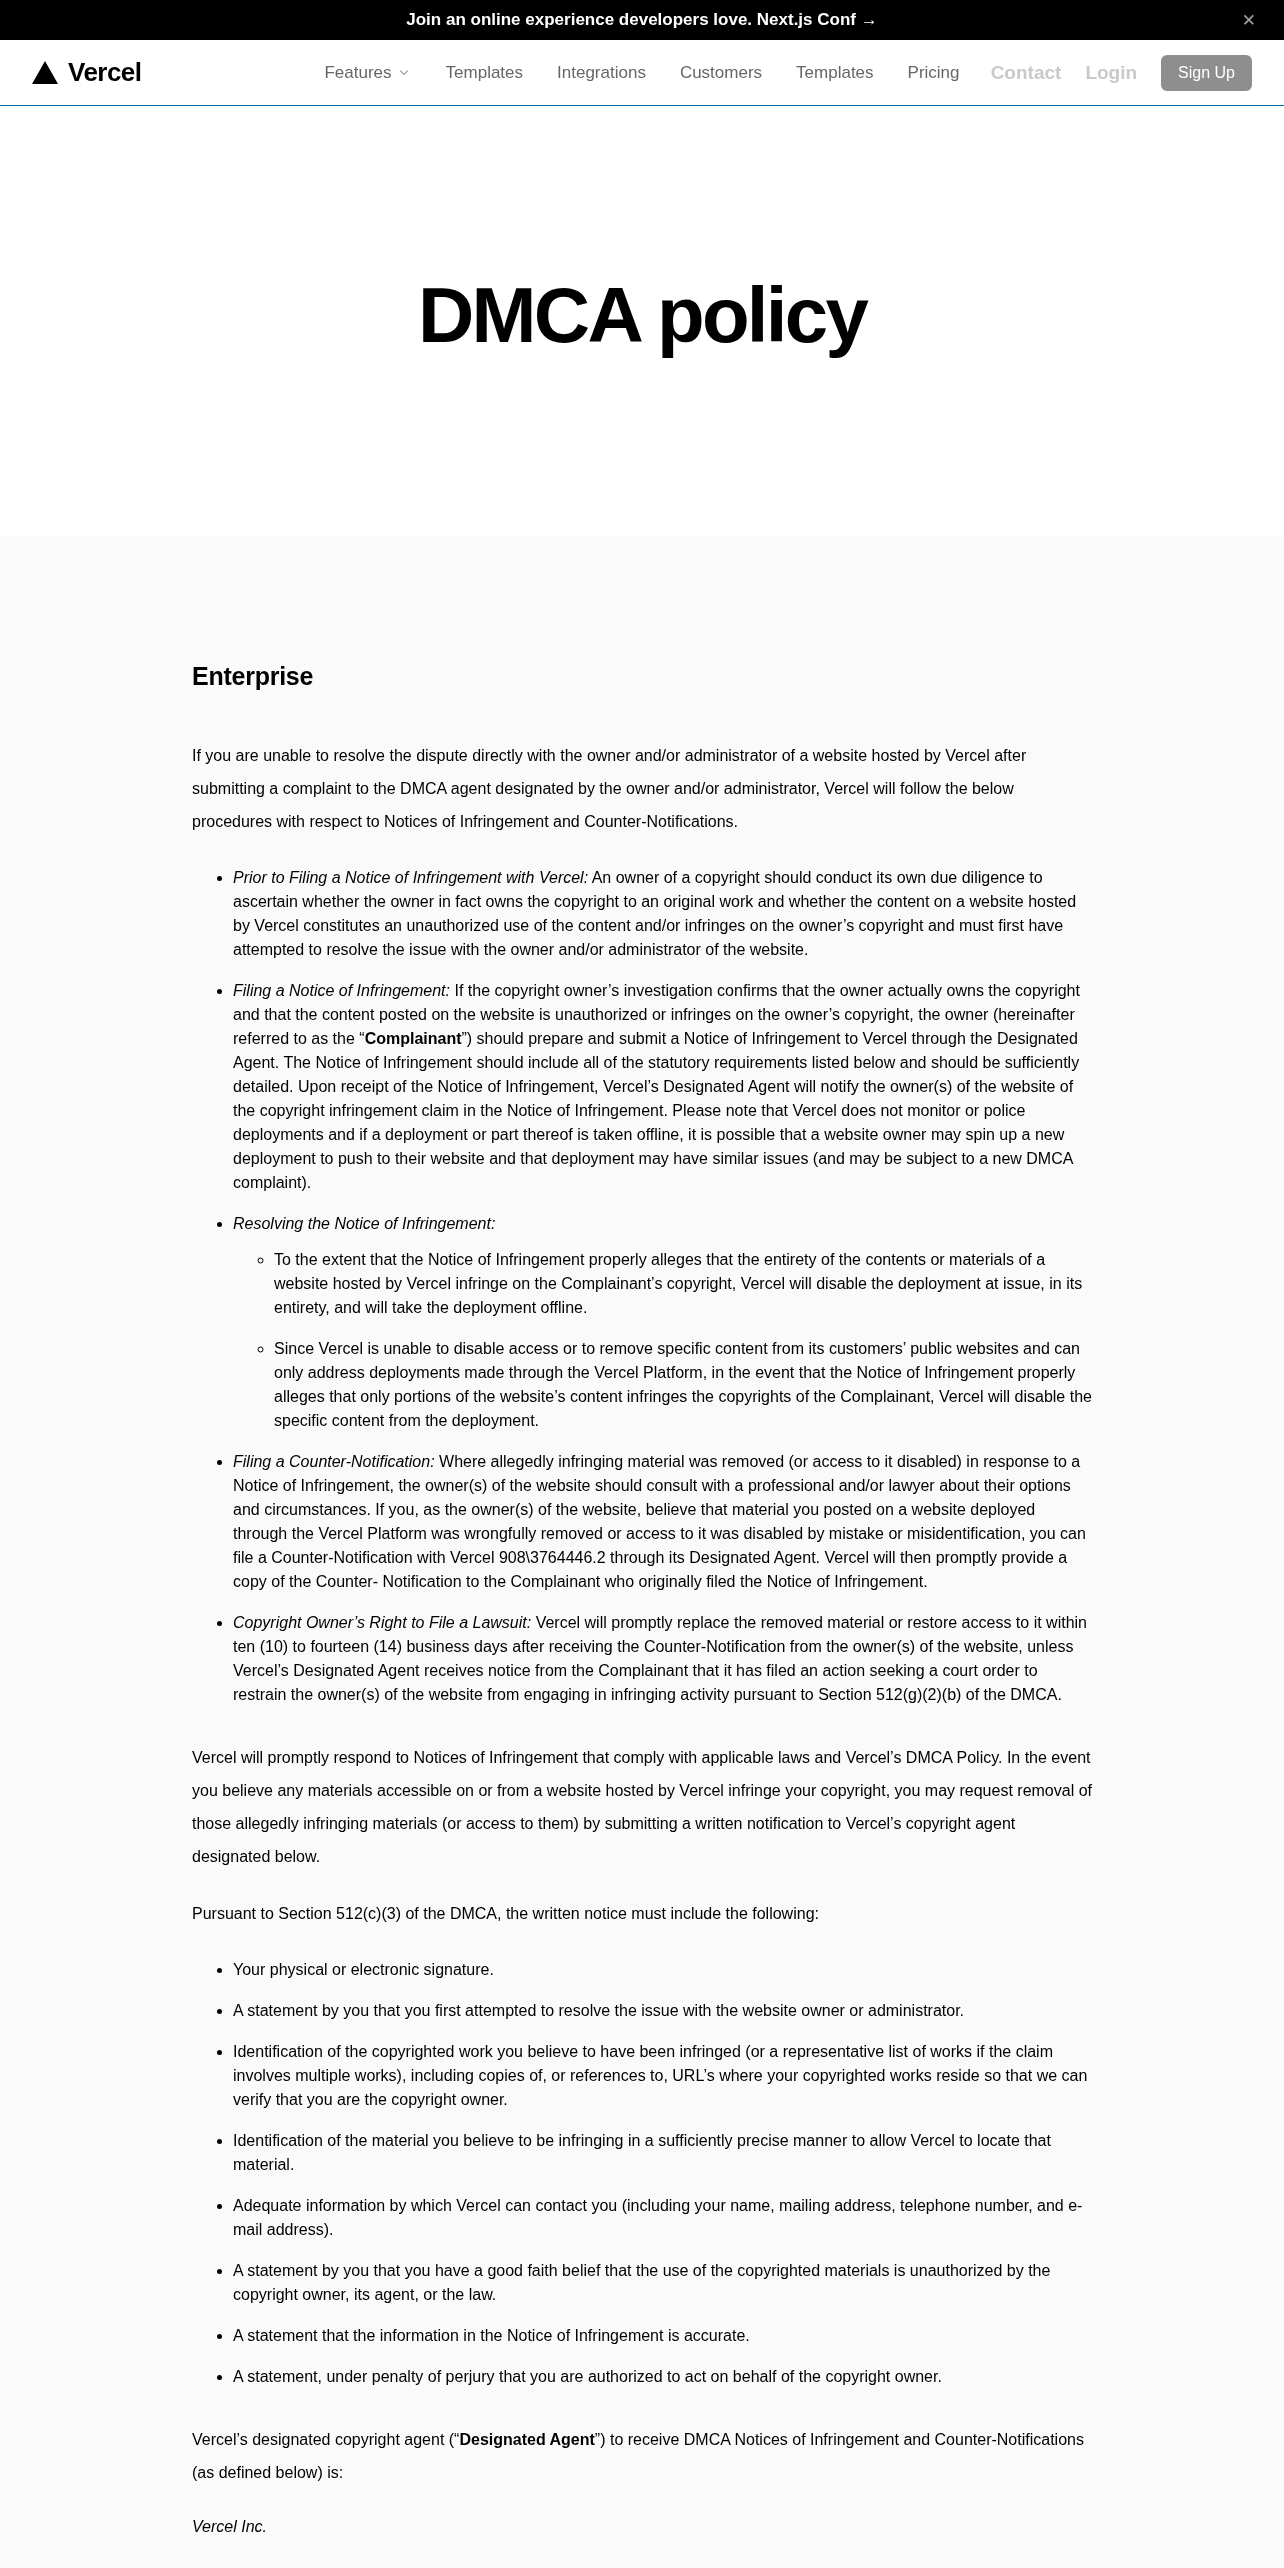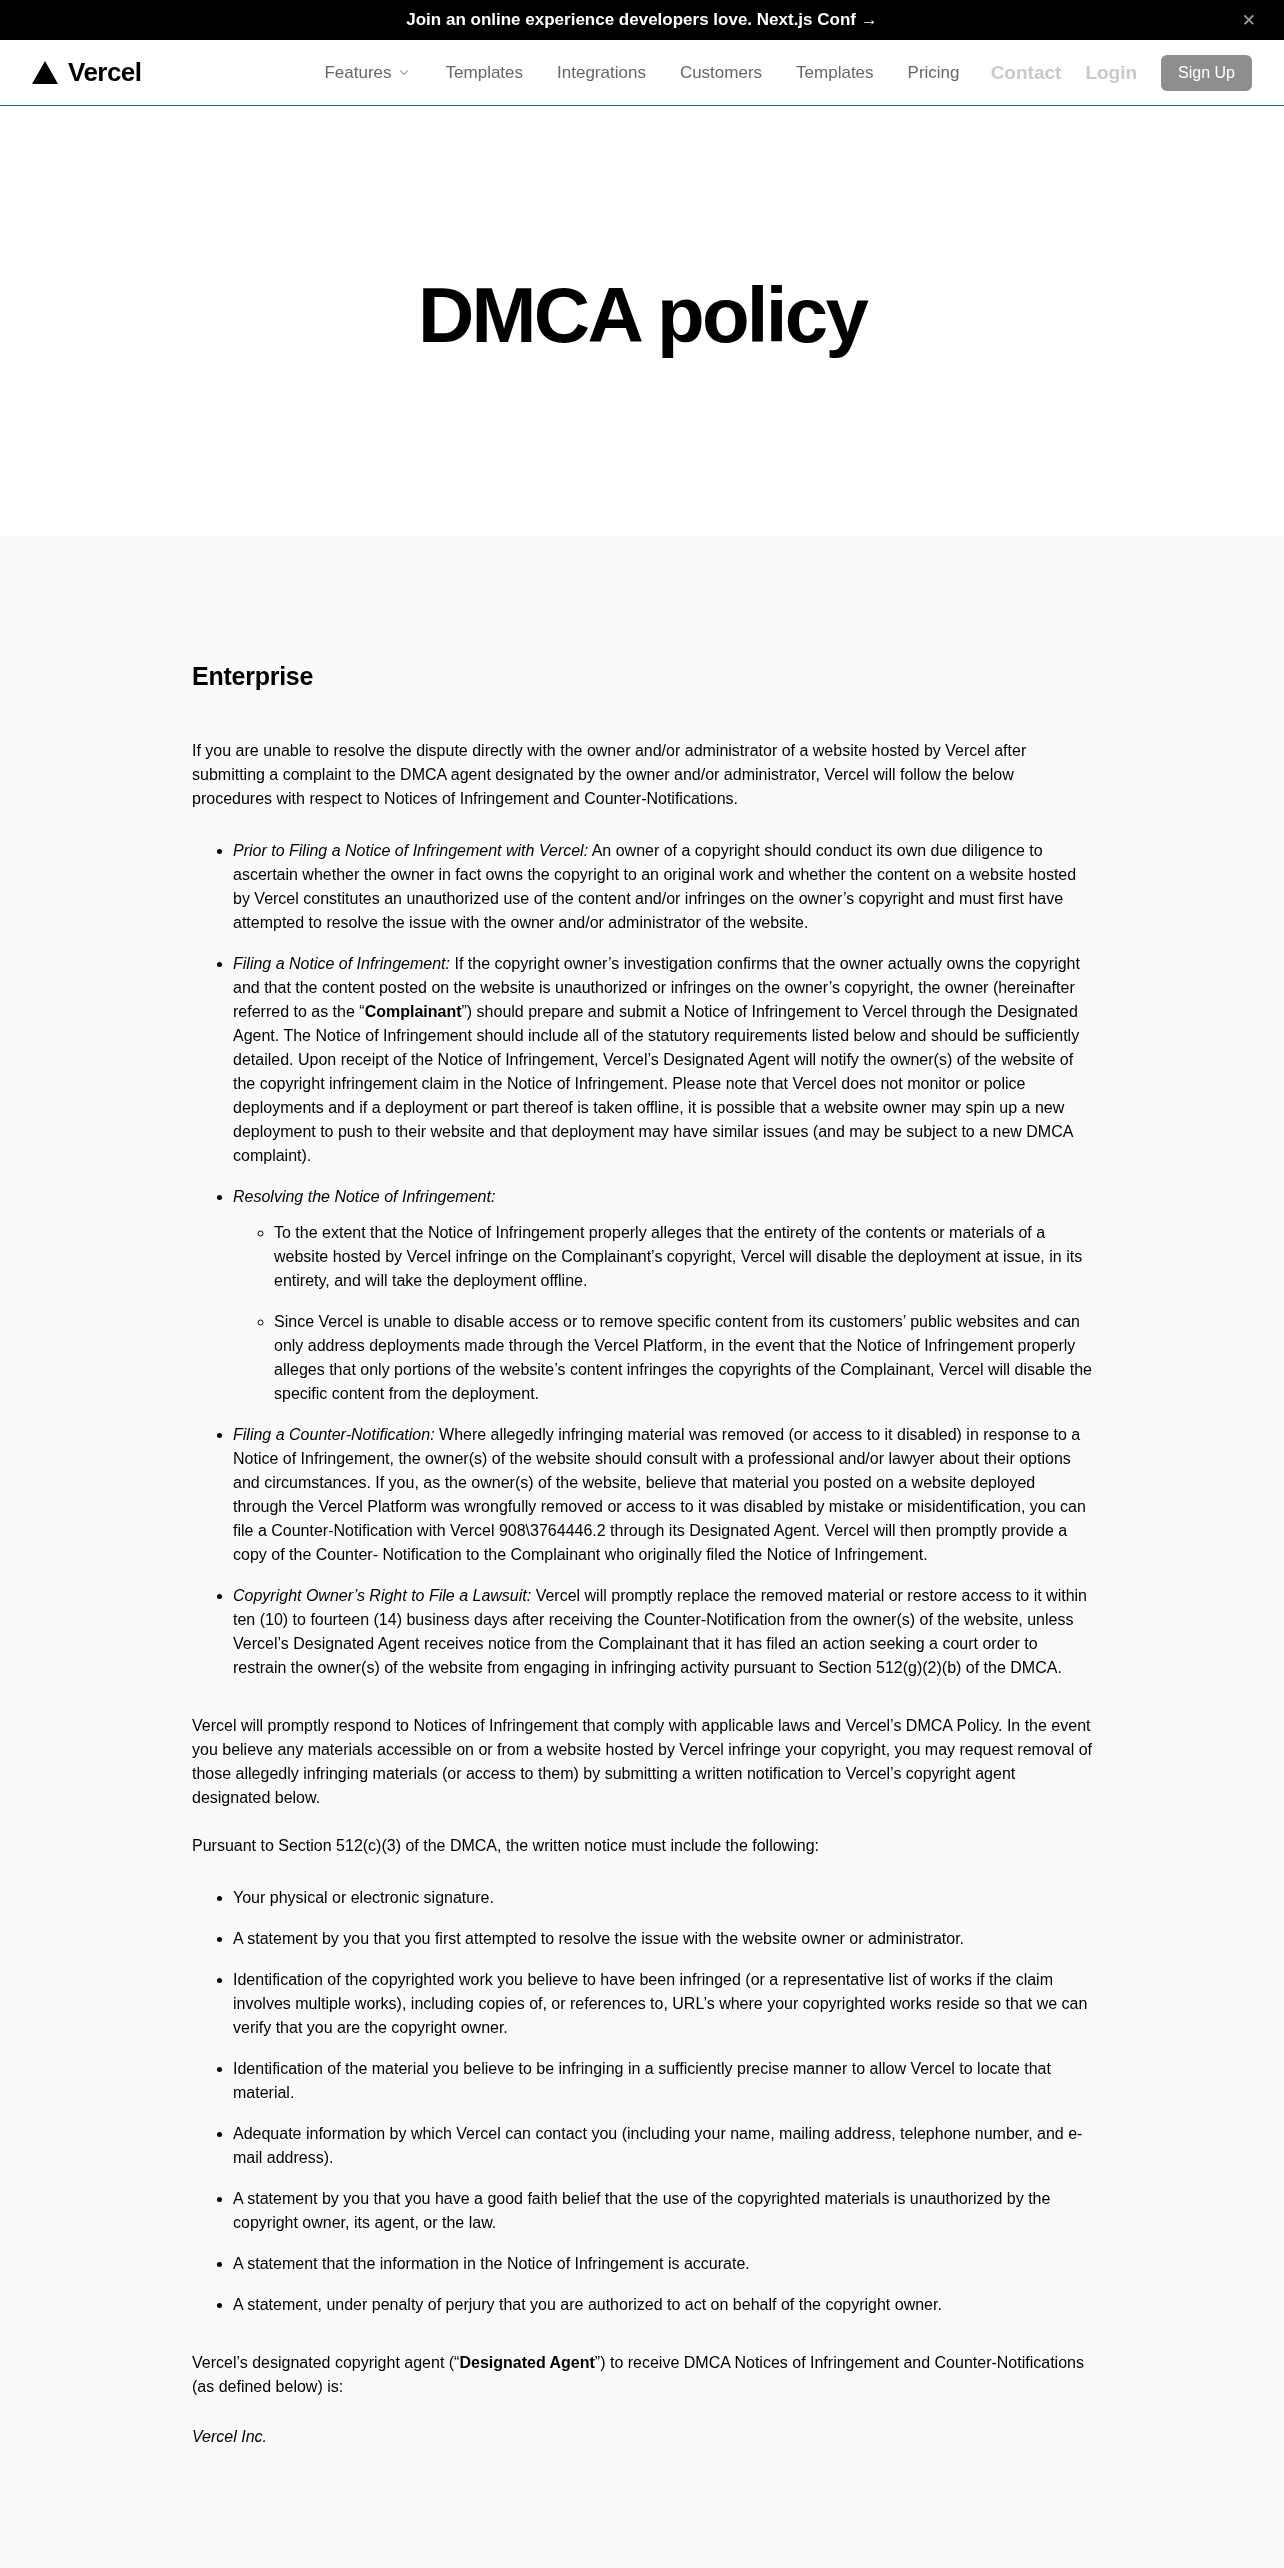--- a/index.html
+++ b/index.html
@@ -100,21 +100,21 @@
   }
   .content h2 {
     font-size: 25px;
     font-weight: 600;
     letter-spacing: -0.01em;
     margin: 0 0 48px;
   }
   .content h2.spaced-top { margin-top: 86px; }
   .content p {
     font-size: 16px;
-    line-height: 24px;
+    line-height: 33px;
     margin: 0 0 24px;
     max-width: 900px;
   }
   .content ul.main-list {
     list-style: disc;
     padding-left: 41px;
     margin: 28px 0 34px;
     max-width: 900px;
   }
   .content li {

